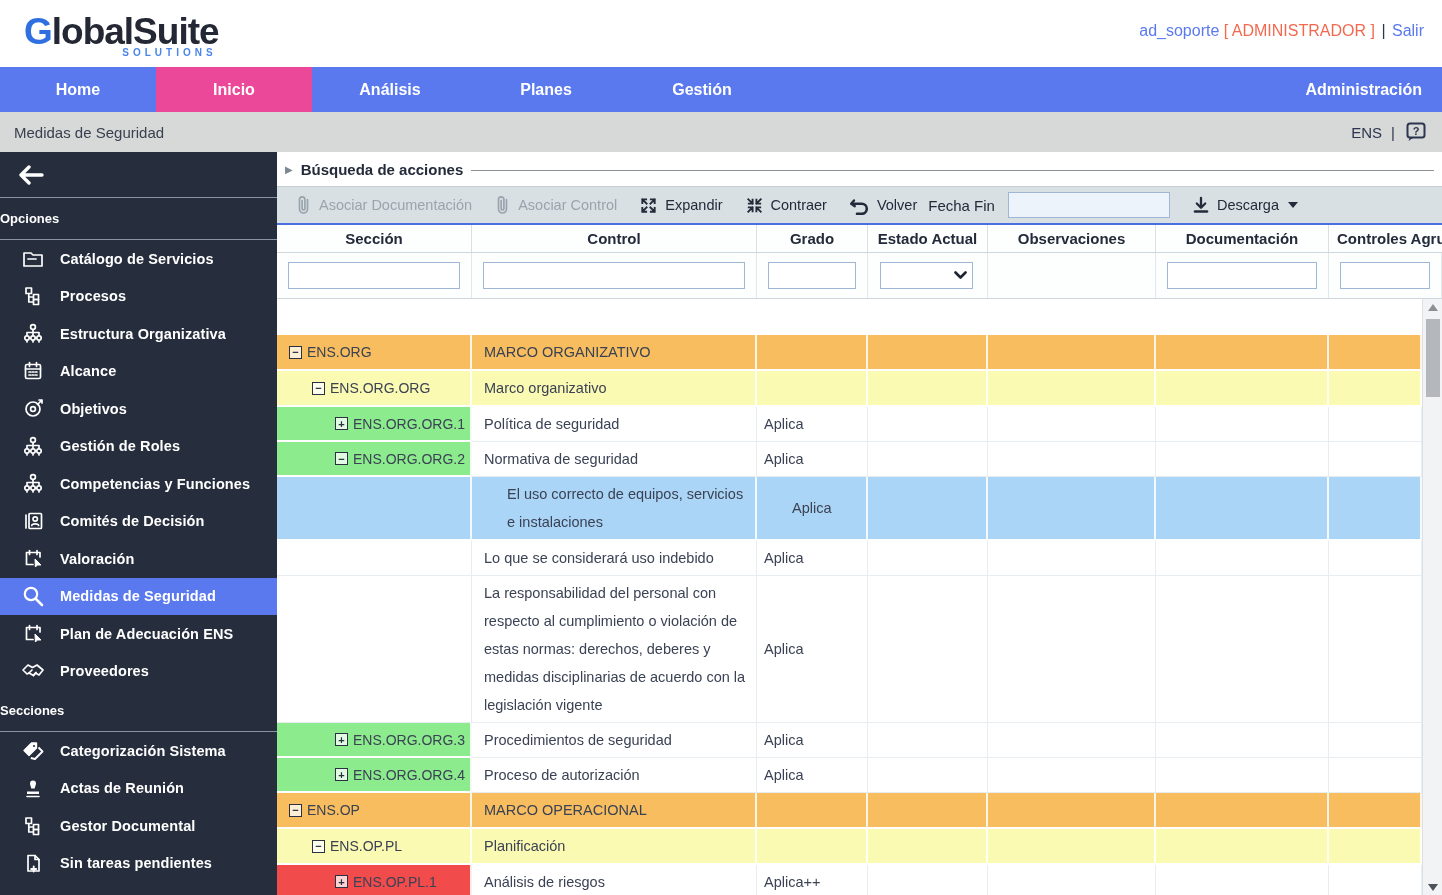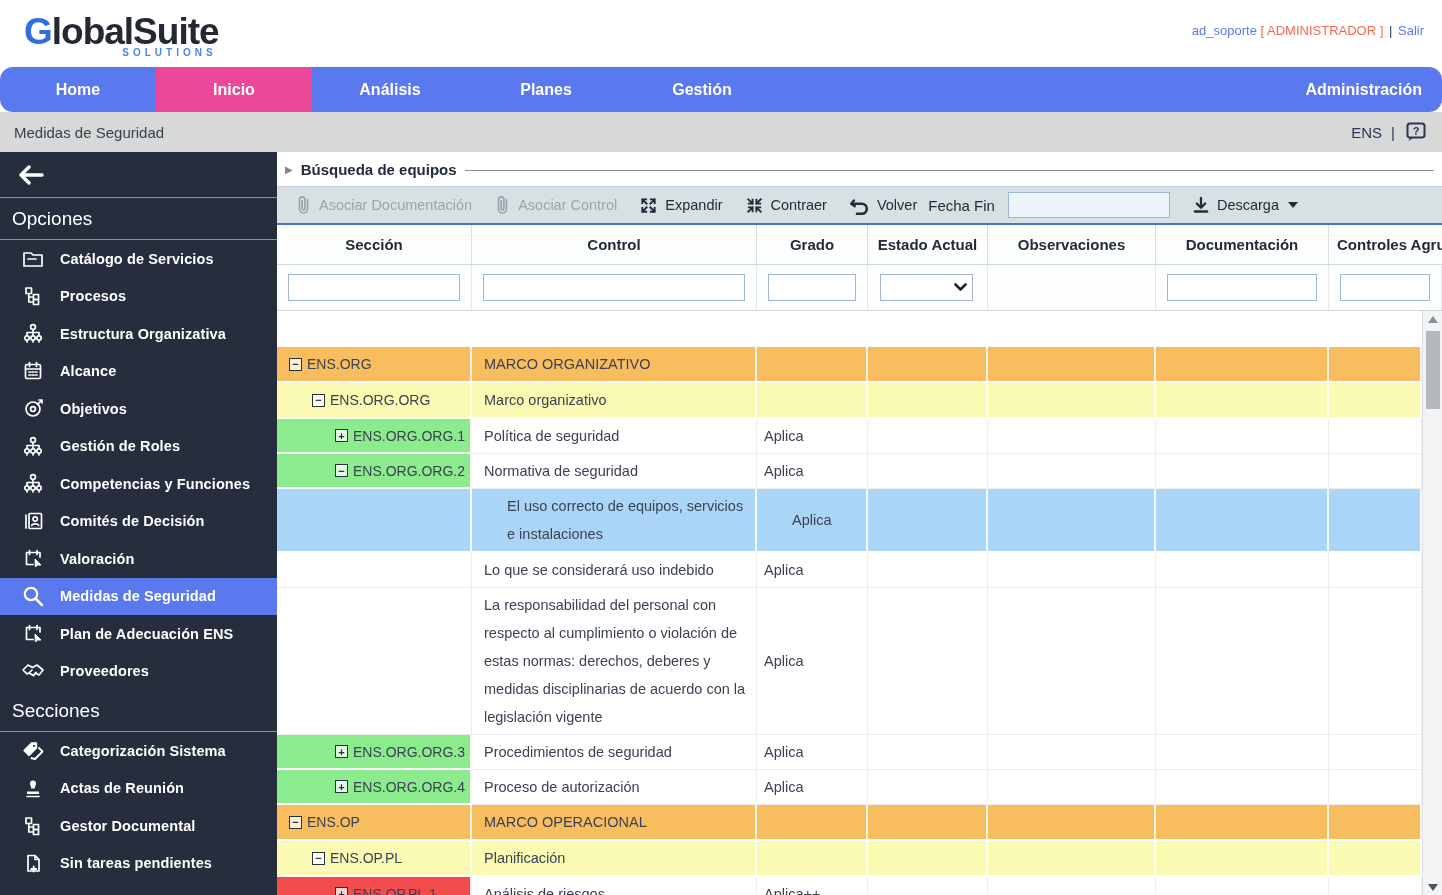--- a/index.html
+++ b/index.html
@@ -5,45 +5,45 @@
   * { margin:0; padding:0; box-sizing:border-box; }
   html,body { width:1442px; height:895px; overflow:hidden;
     font-family:"Liberation Sans","DejaVu Sans",sans-serif; background:#fff; }
 
   
   .topbar { height:67px; background:#fff; display:flex; justify-content:space-between; align-items:center; padding:0 18px 0 24px; }
   .logo { line-height:1; margin-top:4px; }
   .logo-main { font-size:37px; font-weight:700; letter-spacing:-1px; color:#232834; }
   .logo-main .g-blue { color:#2f6fe0; }
   .logo-sub { display:block; text-align:right; font-size:10px; font-weight:700; letter-spacing:4px; color:#4a86e8; margin-top:-2px; padding-right:2px; }
-  .userinfo { font-size:13px; font-weight:500; margin-top:-6px; }
+  .userinfo { font-size:16px; font-weight:500; margin-top:-6px; }
   .userinfo .u-name, .userinfo .u-salir { color:#5a79ee; }
   .userinfo .u-role, .userinfo .u-brk { color:#f2694f; }
   .userinfo .u-sep { color:#2b3550; margin:0 2px; }
 
   
-  .mainnav { height:45px; background:#5a79ee; display:flex; align-items:stretch;border-radius:13px; }
+  .mainnav { height:45px; background:#5a79ee; display:flex; align-items:stretch; }
   .nav-tab { width:156px; display:flex; align-items:center; justify-content:center; color:#fff; font-size:16px; font-weight:600; cursor:pointer; }
   .nav-tab.active { background:#ec4899; }
   .nav-tab.push-right { margin-left:auto; width:auto; padding:0 20px; }
 
   
   .breadcrumb { height:40px; background:#d6d9d8; display:flex; align-items:center; justify-content:space-between; padding:0 14px; }
   .bc-title { font-size:15px; color:#39404e; }
   .bc-right { display:flex; align-items:center; gap:9px; font-size:15px; color:#2b3550; font-weight:500; }
   .bc-right svg { display:block; }
 
   
   .content { display:flex; height:743px; }
 
   
   .sidebar { width:277px; background:#262d3c; color:#fff; flex-shrink:0; overflow:hidden; }
   .sb-back { height:46px; display:flex; align-items:center; padding-left:18px; border-bottom:1px solid #8b93a3; cursor:pointer; }
   .sb-back svg { display:block; }
-  .sb-section-title { height:42px; display:flex; align-items:center; padding-left:12px; font-size:19px; font-weight:400; border-bottom:1px solid #8b93a3; }
+  .sb-section-title { height:42px; display:flex; align-items:center; padding-left:0; font-size:13px; font-weight:700; border-bottom:1px solid #8b93a3; }
   .sb-item { height:37.5px; display:flex; align-items:center; padding-left:21px; gap:15px; cursor:pointer; }
   .sb-item.active { background:#5a79ee; }
   .sb-item .sb-icon { width:24px; height:24px; display:flex; align-items:center; justify-content:center; flex-shrink:0; }
   .sb-item .sb-label { font-size:14.5px; font-weight:600; letter-spacing:.1px; }
 
   
   .main { flex:1; display:flex; flex-direction:column; background:#fff; position:relative; overflow:hidden; }
 
   .search-header { height:34px; display:flex; align-items:center; padding:0 8px; gap:8px; }
   .search-caret { color:#7c8792; font-size:10px; }
@@ -54,21 +54,21 @@
   .tb-btn { display:flex; align-items:center; gap:7px; font-size:14.5px; font-weight:500; color:#232b3a; cursor:pointer; white-space:nowrap; }
   .tb-btn.disabled { color:#9aa4ad; cursor:default; }
   .tb-btn svg { display:block; }
   .tb-gap { width:8px; }
   .tb-label { font-size:15px; font-weight:500; color:#232b3a; margin-left:4px; }
   .tb-input { width:162px; height:26px; border:1px solid #9fb6d6; background:#edf3fa; margin-left:6px; font-size:13px; padding:0 6px; }
   .caret-down { width:0; height:0; border-left:5px solid transparent; border-right:5px solid transparent; border-top:6px solid #232b3a; margin-left:2px; }
 
   
   .grid { flex:1; border-top:2px solid #4a6fe0; display:flex; flex-direction:column; overflow:hidden; }
-  .grid-head { height:40px; display:flex; background:#fdfefe; border-bottom:1px solid #cfd8dc; }
+  .grid-head { height:28px; display:flex; background:#fdfefe; border-bottom:1px solid #cfd8dc; }
   .gh-cell { display:flex; align-items:center; justify-content:center; font-size:15px; font-weight:700; color:#232b3a; border-right:1px solid #d8e0e4; overflow:hidden; white-space:nowrap; }
   .gh-cell.last { justify-content:flex-start; padding-left:8px; border-right:none; }
 
   .filter-row { height:46px; display:flex; background:#fdfefe; border-bottom:1px solid #cfd8dc; }
   .fr-cell { display:flex; align-items:center; justify-content:center; border-right:1px solid #e2e9ec; }
   .fr-input { width:calc(100% - 22px); height:27px; border:1px solid #9fb6d6; background:#fff; font-size:13px; padding:0 6px; }
   .fr-select { width:95px; height:27px; border:1px solid #9fb6d6; background:#fff; display:flex; align-items:center; justify-content:flex-end; padding-right:5px; margin-right:14px; cursor:pointer; align-self:center; }
   .fr-cell.c4 { justify-content:flex-start; padding-left:12px; }
 
   .grid-body { flex:1; position:relative; overflow:hidden; background:#fff; }
@@ -320,21 +320,21 @@
         <div class="sb-item">
           <span class="sb-icon"></span>
           <span class="sb-label"></span>
         </div>
       </div>
   </aside>
 
   <main class="main">
     <div class="search-header">
       <span class="search-caret">▶</span>
-      <span class="search-title">Búsqueda de equipos</span>
+      <span class="search-title">Búsqueda de acciones</span>
       <span class="search-rule"></span>
     </div>
 
     <div class="toolbar">
       <div class="tb-btn disabled">
         <svg width="17" height="20" viewBox="0 0 17 20">
             <path d="M12.5 4.5v9.5a4 4 0 0 1-8 0V4.5a2.7 2.7 0 0 1 5.4 0v9a1.4 1.4 0 0 1-2.8 0v-8" fill="none" stroke="#9aa4ad" stroke-width="1.7" stroke-linecap="round"></path>
           </svg>
         <span>Asociar Documentación</span>
       </div>

